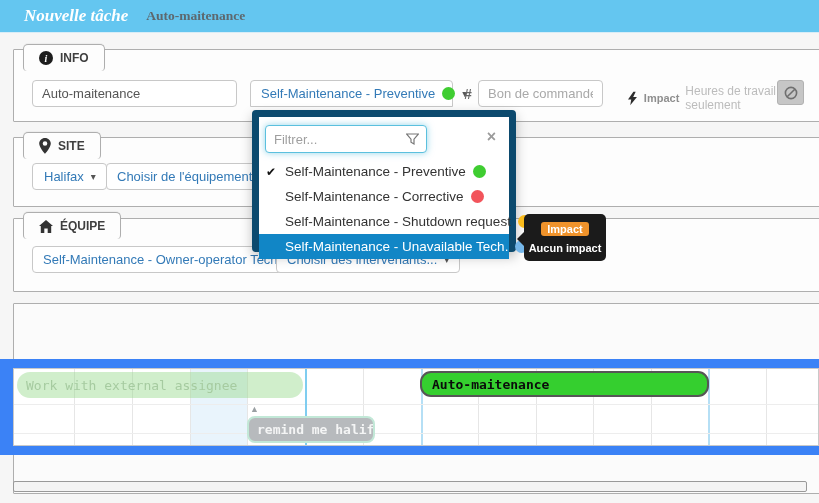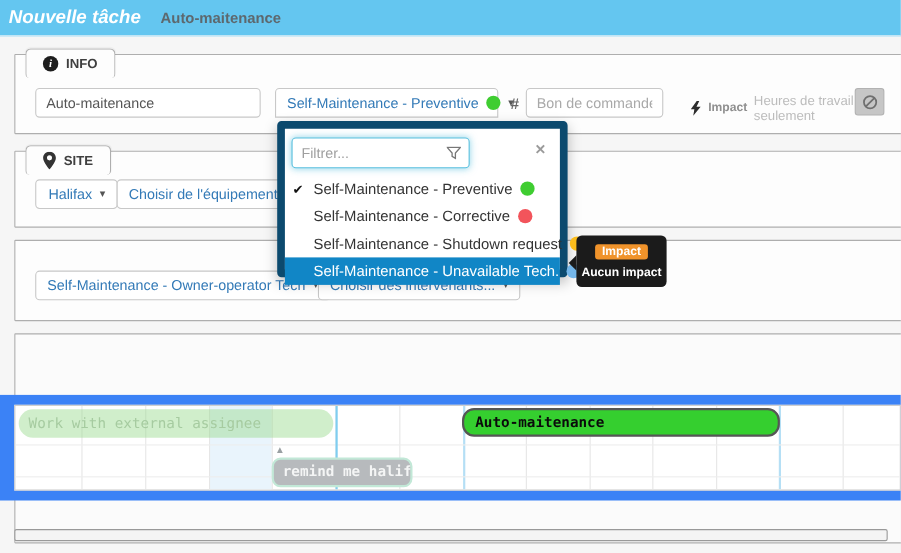--- a/index.html
+++ b/index.html
@@ -5,22 +5,23 @@
   * { margin:0; padding:0; box-sizing:border-box; }
   html,body { background:#e9e9e9; }
   body { font-family:"Liberation Sans", sans-serif; }
   #app {
     position:relative; width:819px; height:503px; overflow:hidden;
     background:#f6f6f6; margin:0 auto;
   }
   
   .topbar {
     position:absolute; left:0; top:0; width:819px; height:33px;
-    background:#64c6f0; display:flex; align-items:center; padding-left:8px;
+    background:#64c6f0; display:flex; align-items:center; padding-left:24px;
     border-bottom:1px solid #d9edf7;
+    font-family:Liberation Serif, serif;
   }
   .topbar .title { color:#ffffff; font-size:17px; font-weight:bold; font-style:italic; }
   .topbar .subtitle { color:#5d686e; font-size:13.5px; font-weight:bold; margin-left:18px; }
 
   
   .secbox {
     position:absolute; left:13px; right:-2px; background:#fdfdfd;
     border:1px solid #aeaeae; border-radius:1px;
   }
   .sectab {
@@ -180,25 +181,31 @@
   </div>
   <div class="dd-btn" style="left:32px; top:163px;padding-left:11px;">
     <span>Halifax</span>
     <span class="caret">▾</span>
   </div>
   <div class="dd-btn" style="left:106px; top:163px;">
     <span>Choisir de l'équipement...</span>
   </div>
 
   <div class="secbox" style="top:218px; height:74px;"></div>
+  <div class="sectab" style="left:23px; top:212px;">
+    <svg width="14" height="13" viewBox="0 0 14 13">
+      <path d="M7 0L0 6h1.8v7h3.5V8.5h3.4V13h3.5V6H14z" fill="#333"></path>
+    </svg>
+    <span>ÉQUIPE</span>
+  </div>
   <div class="dd-btn" style="left:32px; top:246px;">
     <span>Self-Maintenance - Owner-operator Tech</span>
     <span class="caret">▾</span>
   </div>
-  <div class="dd-btn" style="left:289px; top:246px;">
+  <div class="dd-btn" style="left:276px; top:246px;">
     <span>Choisir des intervenants...</span>
     <span class="caret">▾</span>
   </div>
 
   <div class="secbox" style="top:303px; height:191px; background:#fbfbfb;"></div>
 
   <div class="gantt">
     <div class="gantt-inner">
         <div class="col-highlight" style="left: 176px; width: 57px;"></div>
       <div class="vline" style="left: 60px;"></div>

